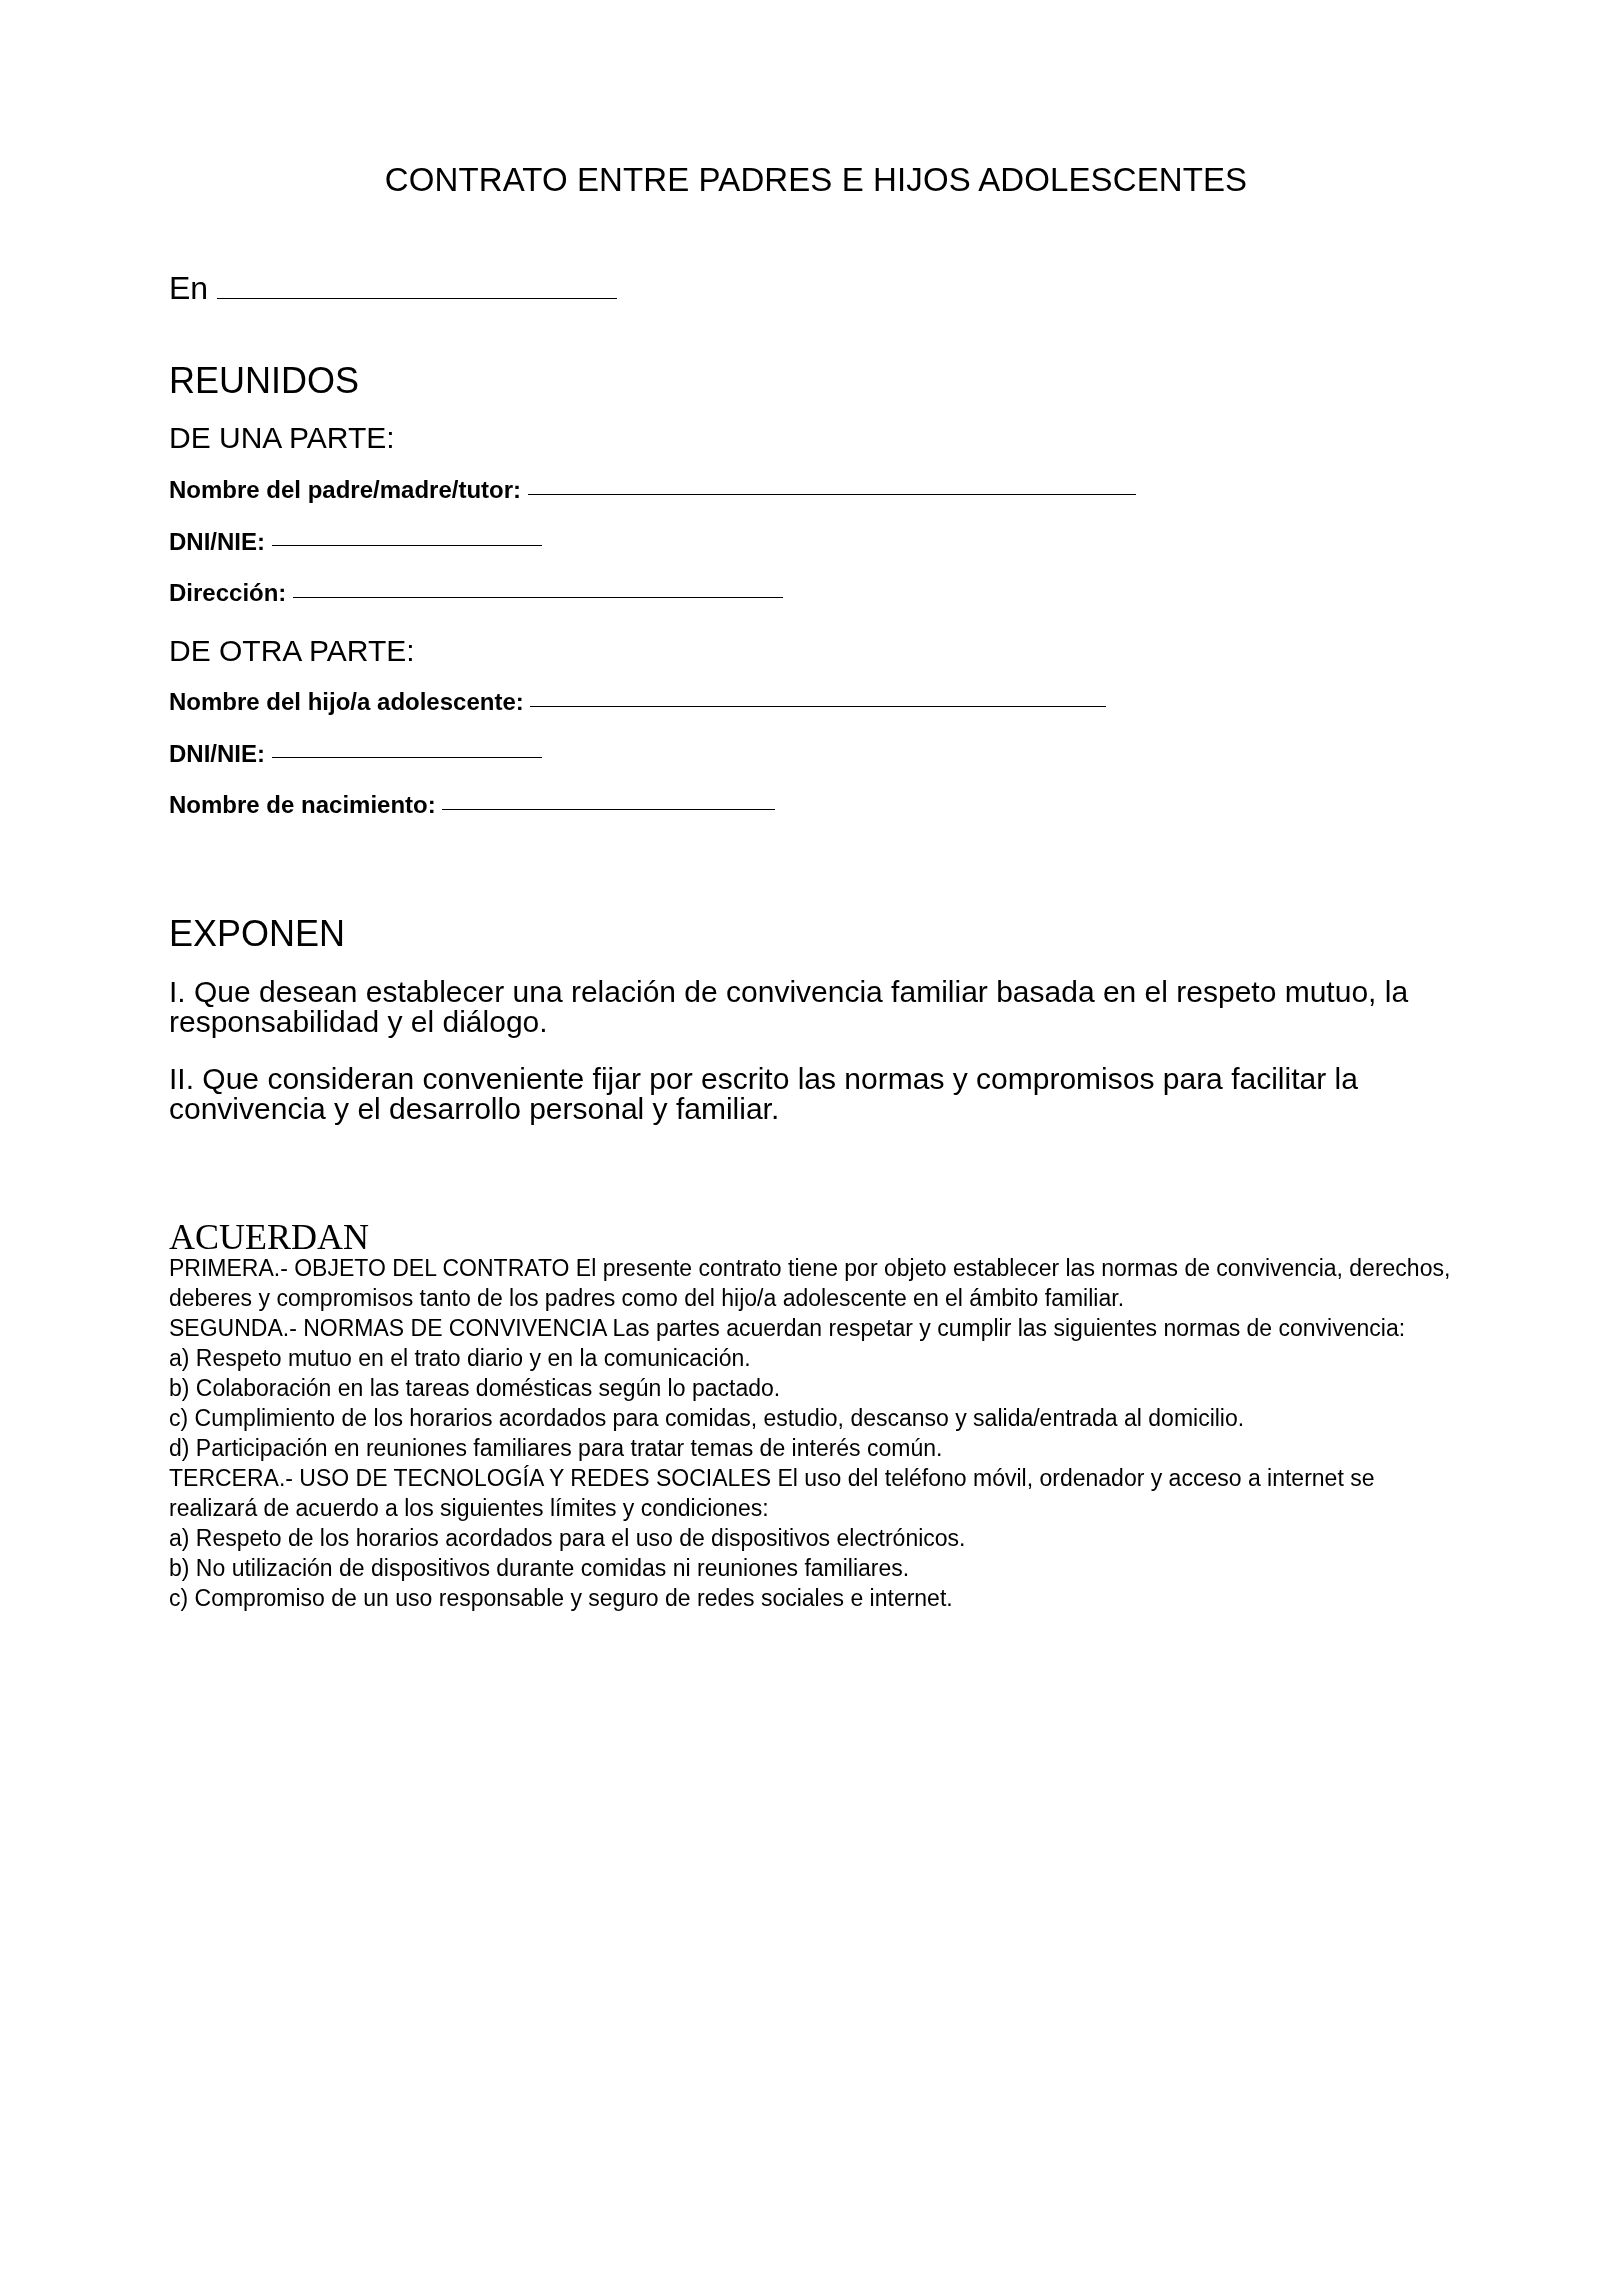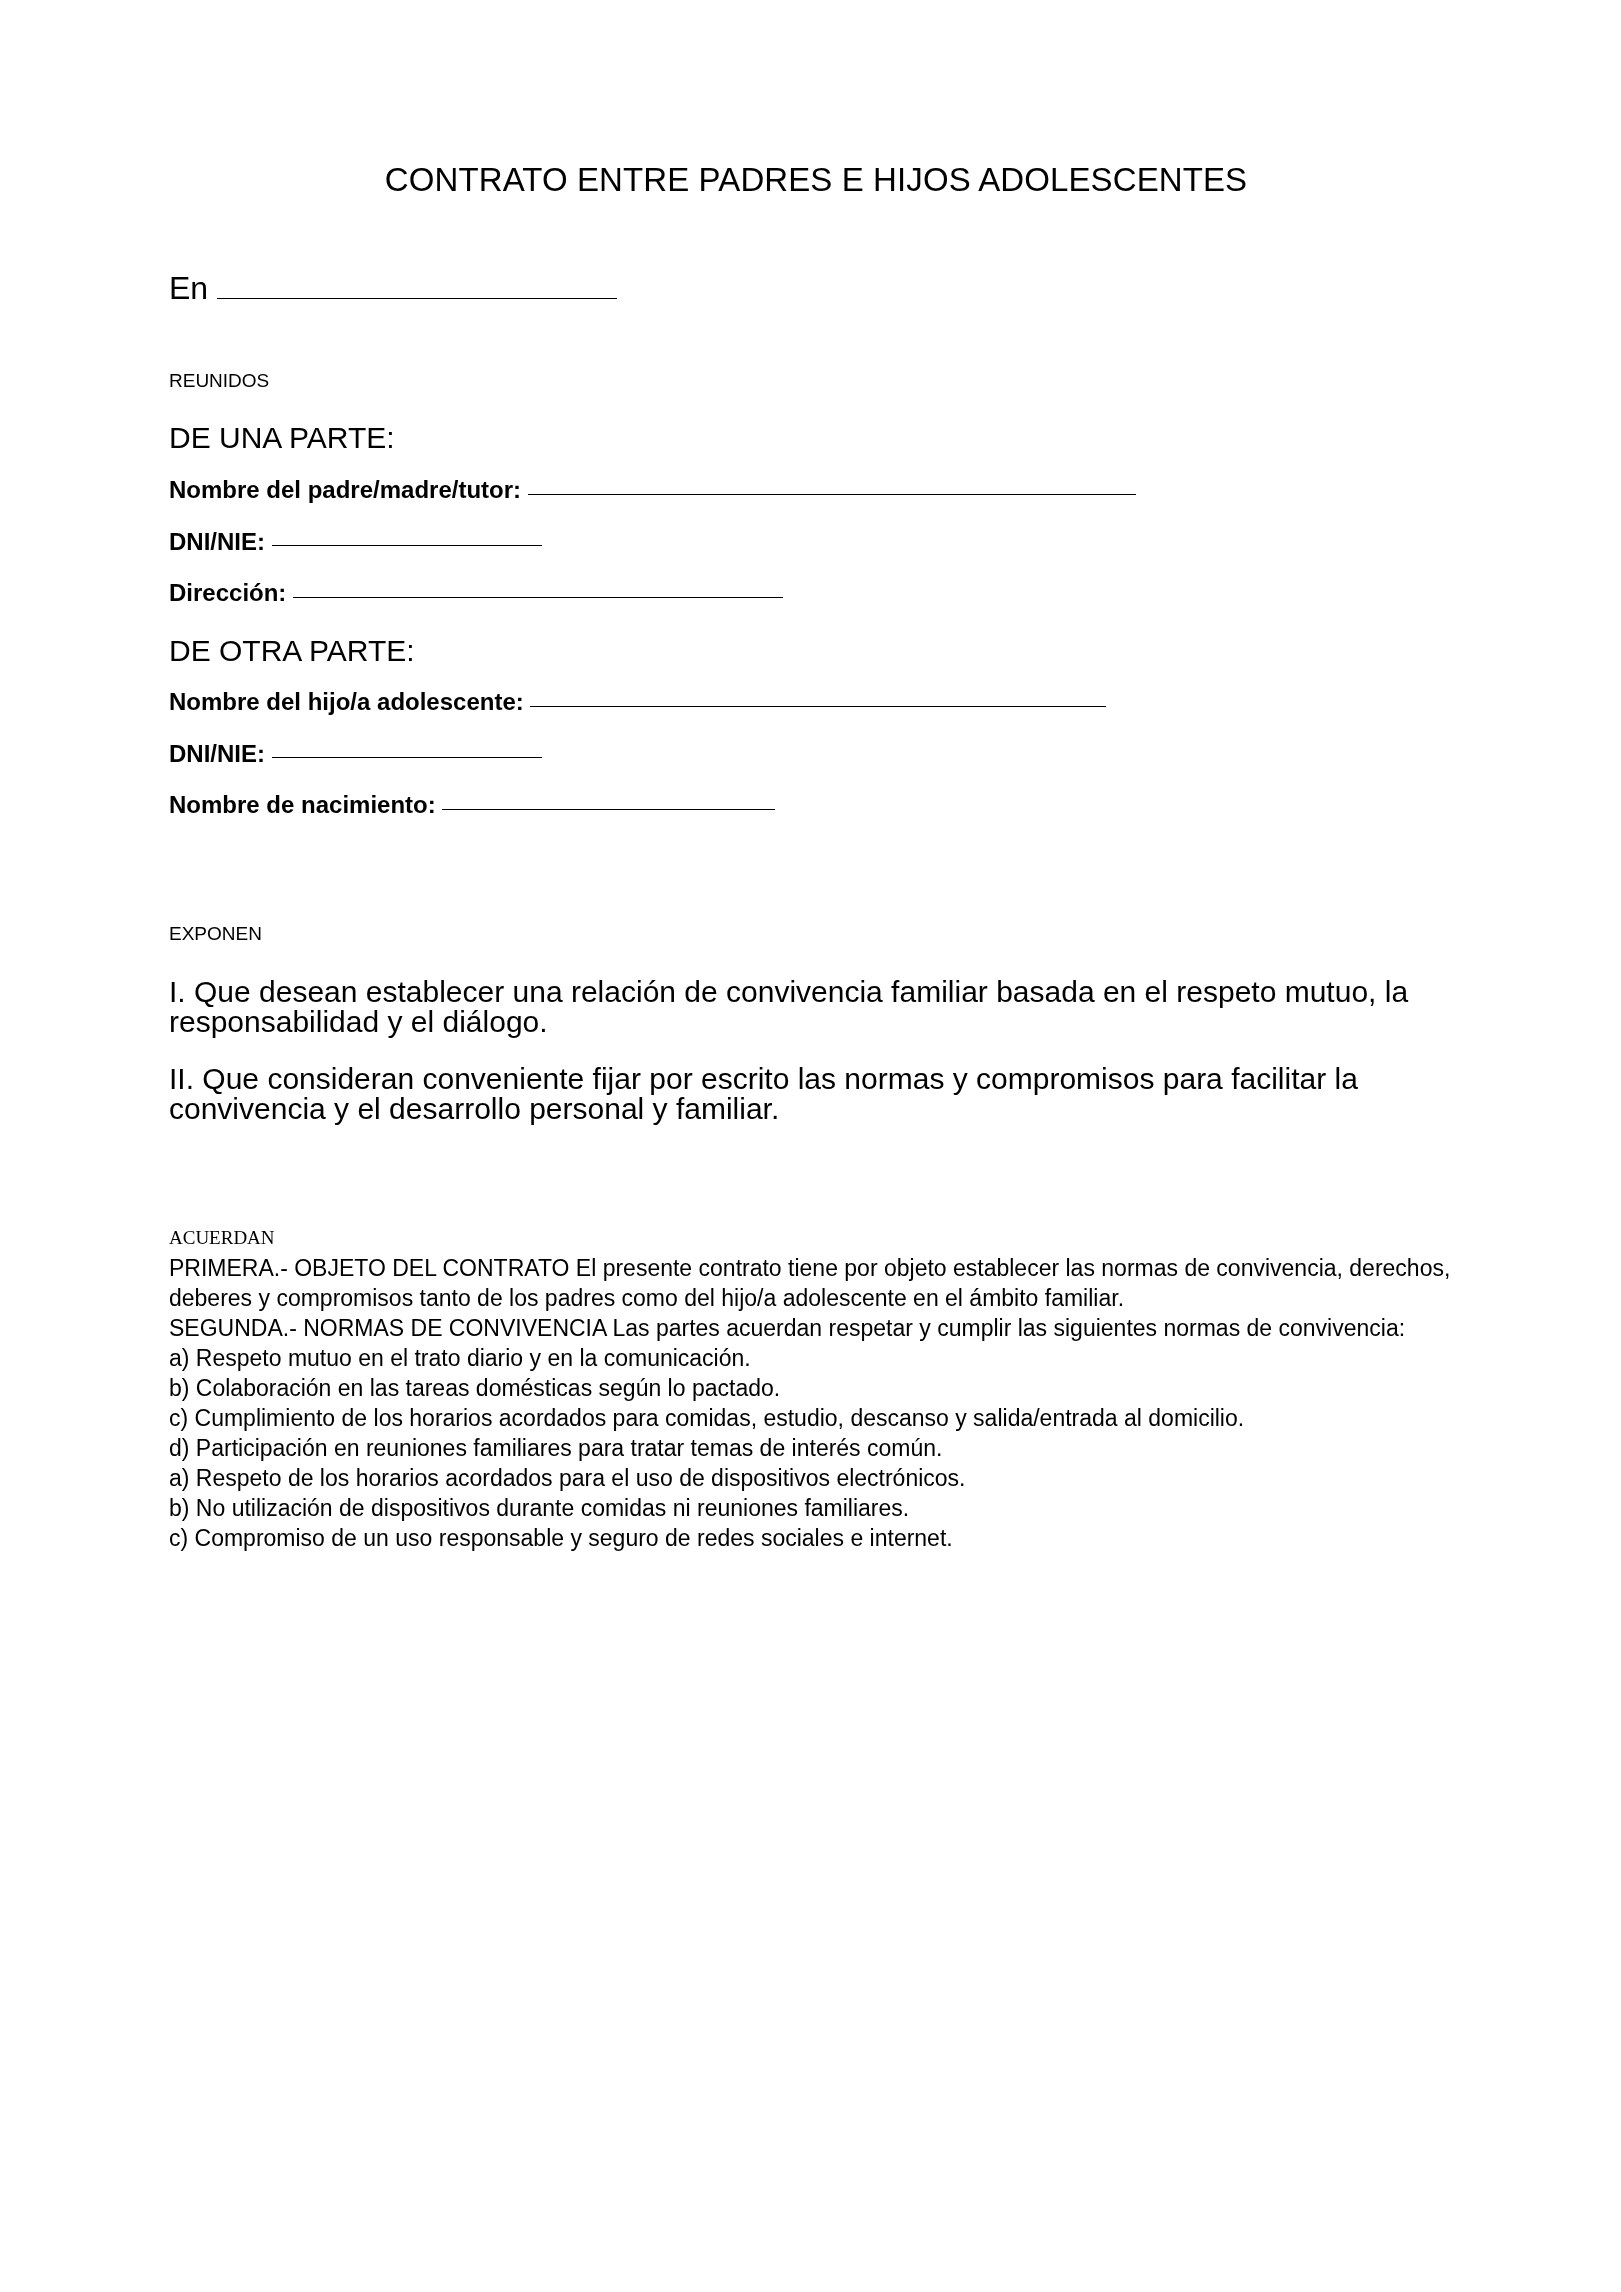--- a/index.html
+++ b/index.html
@@ -52,21 +52,21 @@
   .fill-line {
     display: inline-block;
     border-bottom: 1.6px solid #000;
     height: 18.6px;
     vertical-align: bottom;
   }
   .fill-en { width: 400px; }
 
   
   .section-heading {
-    font-size: 19px;
+    font-size: 36px;
     line-height: 31px;
     font-weight: 400;
     margin: 0;
   }
   .h-reunidos { margin-top: 62px; }
   .h-exponen  { margin-top: 98px; }
   .h-acuerdan { margin-top: 98px; font-family: Liberation Serif, serif; }
 
   
   .para {
@@ -163,20 +163,21 @@
 
     <div class="block gap-lg">
       <span class="ln">SEGUNDA.- NORMAS DE CONVIVENCIA Las partes acuerdan respetar y cumplir las siguientes normas de convivencia:</span>
       <span class="ln">a) Respeto mutuo en el trato diario y en la comunicación.</span>
       <span class="ln">b) Colaboración en las tareas domésticas según lo pactado.</span>
       <span class="ln">c) Cumplimiento de los horarios acordados para comidas, estudio, descanso y salida/entrada al domicilio.</span>
       <span class="ln">d) Participación en reuniones familiares para tratar temas de interés común.</span>
     </div>
 
     <div class="block gap-lg">
+      <span class="ln">TERCERA.- USO DE TECNOLOGÍA Y REDES SOCIALES El uso del teléfono móvil, ordenador y acceso a internet se realizará de acuerdo a los siguientes límites y condiciones:</span>
       <span class="ln">a) Respeto de los horarios acordados para el uso de dispositivos electrónicos.</span>
       <span class="ln">b) No utilización de dispositivos durante comidas ni reuniones familiares.</span>
       <span class="ln">c) Compromiso de un uso responsable y seguro de redes sociales e internet.</span>
     </div>
 
   </div>
 </div>
 
 
 </body></html>

